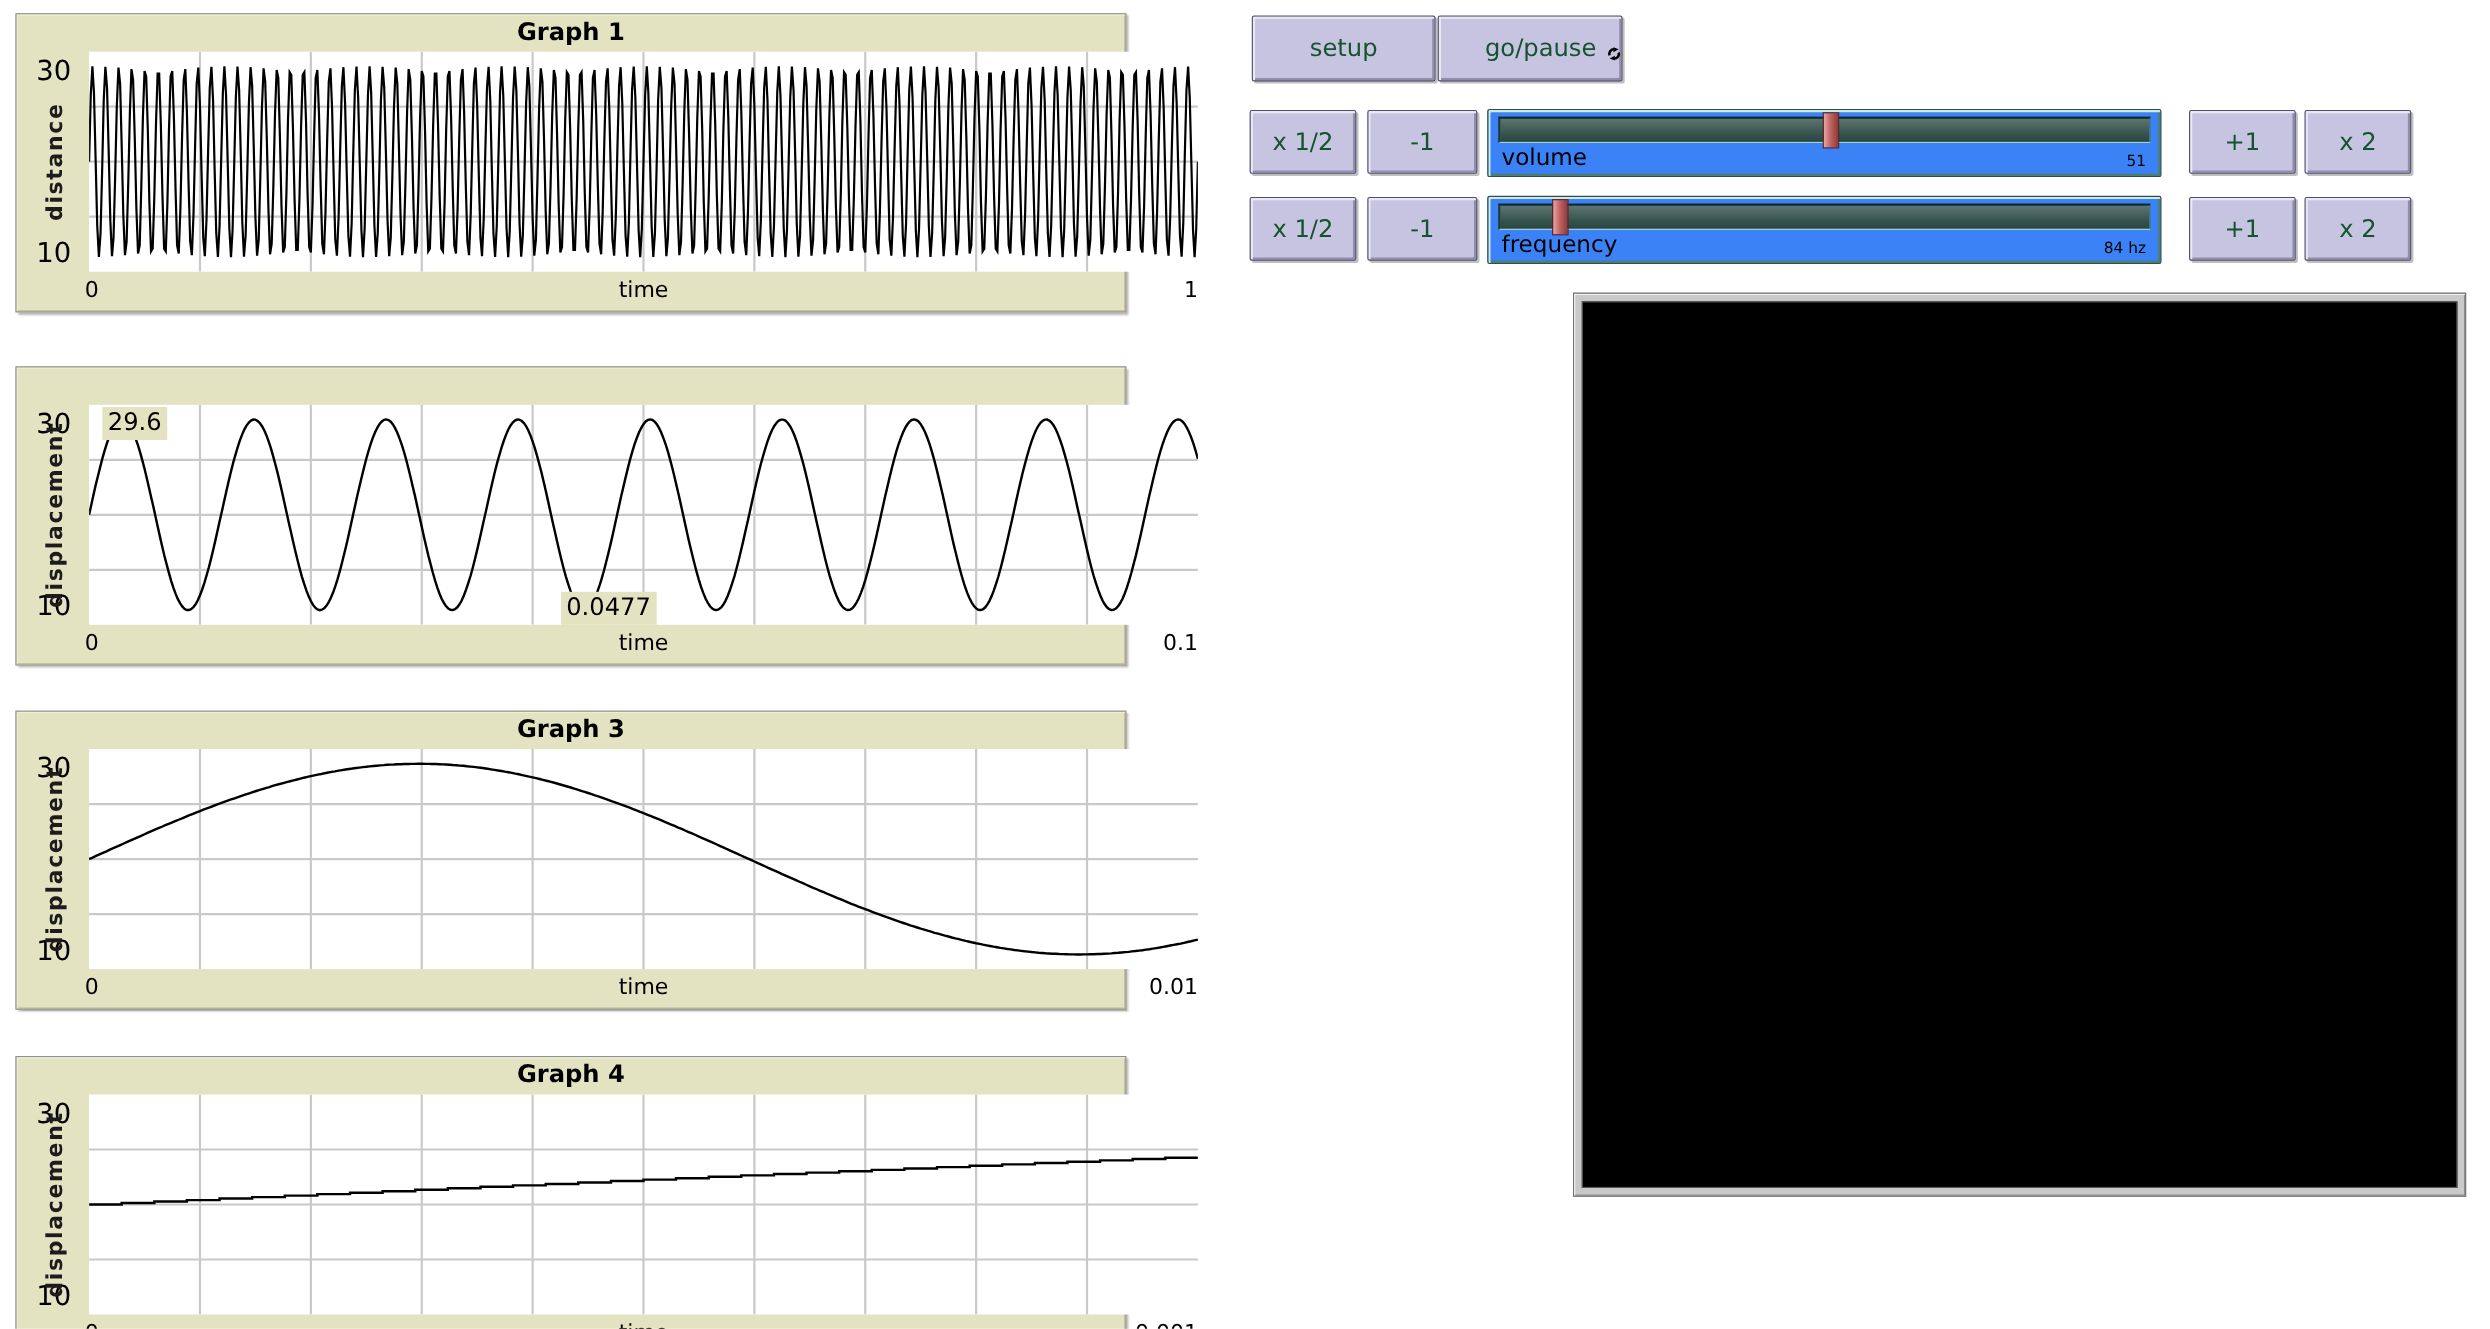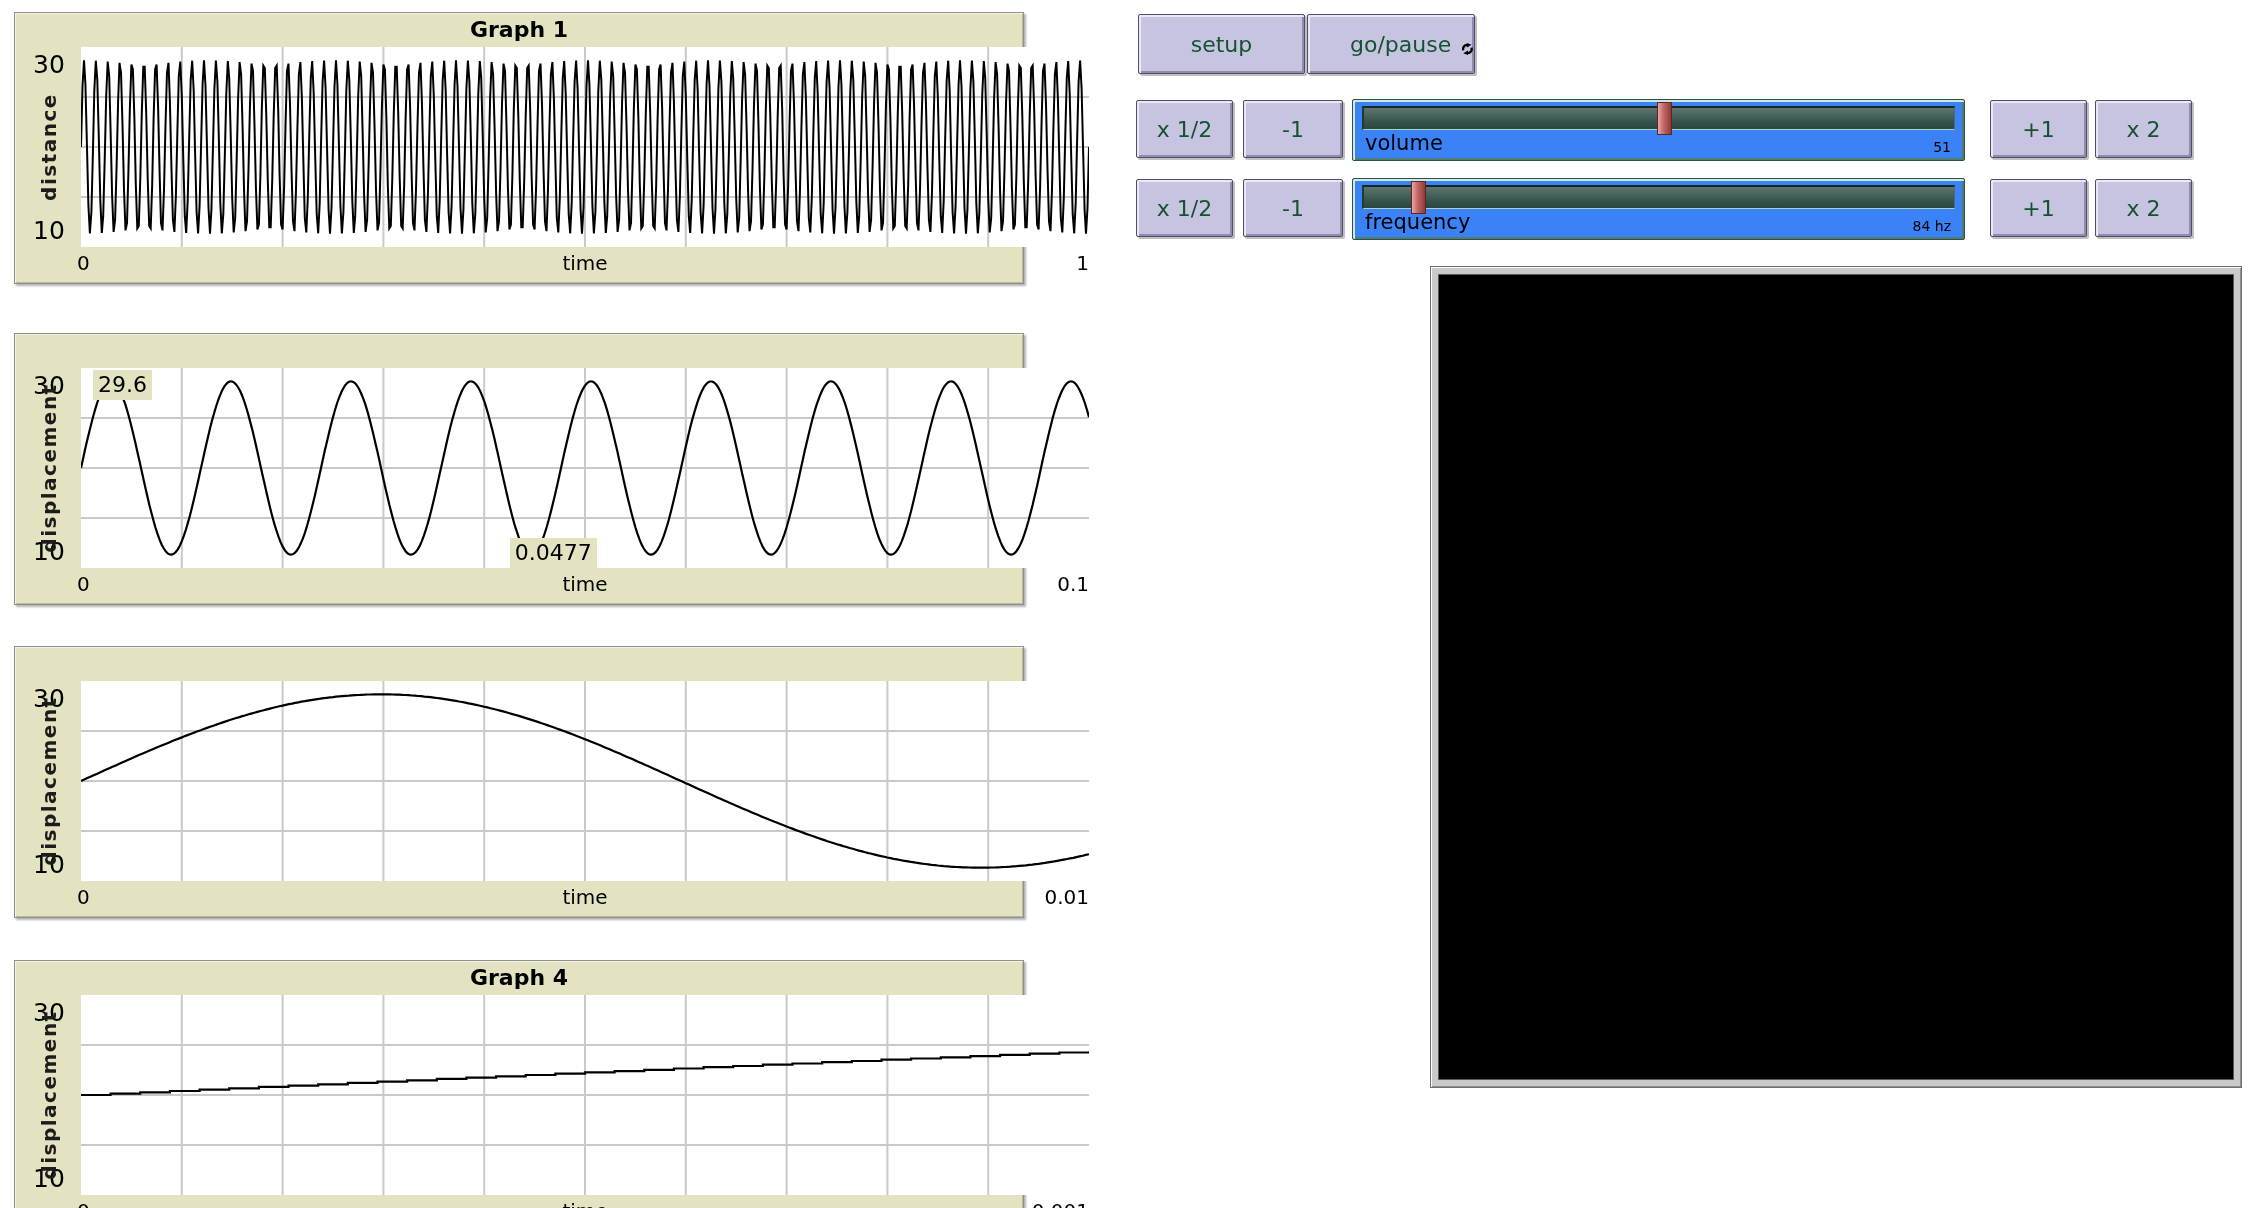--- a/index.html
+++ b/index.html
@@ -121,20 +121,21 @@
     <div class="ytick ytick-top" style="top: 50.6667px;">30</div>
     <div class="ytick ytick-bottom" style="top: 217.333px;">10</div>
     <div class="ylabel">displacement</div>
     <div class="x-min">0</div>
     <div class="x-axis-label">time</div>
     <div class="x-max">0.1</div>
   <div class="annot" style="left: 78px; top: 36px;">29.6</div>
       <div class="annot" style="left: 494.76px; top: 204px;">0.0477</div>
     </div>
     <div class="graph-panel" style="top: 646px;">
+    <div class="plot-title">Graph 3</div>
     <div class="plot-area">
         <svg width="1008" height="200">
           <path d="M100.8,0 V200 M201.6,0 V200 M302.4,0 V200 M403.2,0 V200 M504.0,0 V200 M604.8,0 V200 M705.6,0 V200 M806.4,0 V200 M907.2,0 V200 M0,50.0 H1008 M0,100.0 H1008 M0,150.0 H1008 " stroke="#c9c9c9" stroke-width="2" fill="none"></path>
           <path d="M0.0,100.0 L3.2,98.6 L6.3,97.1 L9.4,95.7 L12.6,94.3 L15.8,92.9 L18.9,91.4 L22.0,90.0 L25.2,88.6 L28.4,87.2 L31.5,85.8 L34.7,84.4 L37.8,83.0 L41.0,81.6 L44.1,80.2 L47.3,78.8 L50.4,77.4 L53.5,76.0 L56.7,74.6 L59.8,73.3 L63.0,71.9 L66.2,70.6 L69.3,69.2 L72.4,67.9 L75.6,66.6 L78.8,65.3 L81.9,64.0 L85.1,62.7 L88.2,61.4 L91.3,60.1 L94.5,58.8 L97.7,57.6 L100.8,56.4 L103.9,55.1 L107.1,53.9 L110.3,52.7 L113.4,51.5 L116.6,50.3 L119.7,49.2 L122.8,48.0 L126.0,46.9 L129.1,45.8 L132.3,44.7 L135.4,43.6 L138.6,42.5 L141.8,41.4 L144.9,40.4 L148.1,39.3 L151.2,38.3 L154.4,37.3 L157.5,36.4 L160.6,35.4 L163.8,34.5 L166.9,33.5 L170.1,32.6 L173.3,31.7 L176.4,30.9 L179.6,30.0 L182.7,29.2 L185.9,28.4 L189.0,27.6 L192.1,26.8 L195.3,26.0 L198.4,25.3 L201.6,24.6 L204.8,23.9 L207.9,23.2 L211.1,22.6 L214.2,21.9 L217.4,21.3 L220.5,20.7 L223.6,20.2 L226.8,19.6 L229.9,19.1 L233.1,18.6 L236.3,18.1 L239.4,17.7 L242.6,17.2 L245.7,16.8 L248.9,16.4 L252.0,16.1 L255.1,15.7 L258.3,15.4 L261.5,15.1 L264.6,14.8 L267.8,14.6 L270.9,14.3 L274.0,14.1 L277.2,14.0 L280.4,13.8 L283.5,13.7 L286.6,13.5 L289.8,13.5 L293.0,13.4 L296.1,13.4 L299.3,13.3 L302.4,13.3 L305.5,13.4 L308.7,13.4 L311.9,13.5 L315.0,13.6 L318.1,13.7 L321.3,13.9 L324.5,14.0 L327.6,14.2 L330.8,14.5 L333.9,14.7 L337.0,15.0 L340.2,15.2 L343.4,15.6 L346.5,15.9 L349.6,16.2 L352.8,16.6 L356.0,17.0 L359.1,17.4 L362.3,17.9 L365.4,18.4 L368.5,18.9 L371.7,19.4 L374.9,19.9 L378.0,20.5 L381.1,21.0 L384.3,21.6 L387.5,22.3 L390.6,22.9 L393.8,23.6 L396.9,24.3 L400.0,25.0 L403.2,25.7 L406.4,26.4 L409.5,27.2 L412.6,28.0 L415.8,28.8 L419.0,29.6 L422.1,30.4 L425.3,31.3 L428.4,32.2 L431.5,33.1 L434.7,34.0 L437.9,34.9 L441.0,35.9 L444.1,36.9 L447.3,37.9 L450.5,38.9 L453.6,39.9 L456.8,40.9 L459.9,42.0 L463.0,43.0 L466.2,44.1 L469.4,45.2 L472.5,46.3 L475.6,47.5 L478.8,48.6 L482.0,49.8 L485.1,50.9 L488.3,52.1 L491.4,53.3 L494.5,54.5 L497.7,55.8 L500.9,57.0 L504.0,58.2 L507.2,59.5 L510.3,60.8 L513.5,62.1 L516.6,63.3 L519.8,64.6 L522.9,66.0 L526.0,67.3 L529.2,68.6 L532.3,69.9 L535.5,71.3 L538.7,72.6 L541.8,74.0 L545.0,75.4 L548.1,76.7 L551.3,78.1 L554.4,79.5 L557.5,80.9 L560.7,82.3 L563.8,83.7 L567.0,85.1 L570.2,86.5 L573.3,87.9 L576.5,89.3 L579.6,90.8 L582.8,92.2 L585.9,93.6 L589.0,95.0 L592.2,96.5 L595.3,97.9 L598.5,99.3 L601.7,100.7 L604.8,102.2 L608.0,103.6 L611.1,105.0 L614.3,106.5 L617.4,107.9 L620.5,109.3 L623.7,110.7 L626.8,112.1 L630.0,113.6 L633.2,115.0 L636.3,116.4 L639.5,117.8 L642.6,119.2 L645.8,120.6 L648.9,121.9 L652.0,123.3 L655.2,124.7 L658.3,126.1 L661.5,127.4 L664.7,128.8 L667.8,130.1 L671.0,131.5 L674.1,132.8 L677.3,134.1 L680.4,135.4 L683.5,136.7 L686.7,138.0 L689.8,139.3 L693.0,140.6 L696.2,141.8 L699.3,143.1 L702.5,144.3 L705.6,145.5 L708.8,146.7 L711.9,147.9 L715.0,149.1 L718.2,150.3 L721.3,151.4 L724.5,152.6 L727.7,153.7 L730.8,154.8 L734.0,155.9 L737.1,157.0 L740.3,158.1 L743.4,159.1 L746.5,160.2 L749.7,161.2 L752.8,162.2 L756.0,163.2 L759.2,164.1 L762.3,165.1 L765.5,166.0 L768.6,167.0 L771.8,167.8 L774.9,168.7 L778.0,169.6 L781.2,170.4 L784.3,171.3 L787.5,172.1 L790.7,172.8 L793.8,173.6 L797.0,174.4 L800.1,175.1 L803.3,175.8 L806.4,176.5 L809.5,177.1 L812.7,177.8 L815.8,178.4 L819.0,179.0 L822.2,179.6 L825.3,180.1 L828.5,180.7 L831.6,181.2 L834.8,181.7 L837.9,182.1 L841.0,182.6 L844.2,183.0 L847.3,183.4 L850.5,183.8 L853.7,184.1 L856.8,184.5 L860.0,184.8 L863.1,185.1 L866.3,185.3 L869.4,185.6 L872.5,185.8 L875.7,186.0 L878.8,186.1 L882.0,186.3 L885.2,186.4 L888.3,186.5 L891.5,186.6 L894.6,186.6 L897.8,186.7 L900.9,186.7 L904.0,186.6 L907.2,186.6 L910.3,186.5 L913.5,186.5 L916.7,186.3 L919.8,186.2 L923.0,186.0 L926.1,185.9 L929.3,185.7 L932.4,185.4 L935.5,185.2 L938.7,184.9 L941.8,184.6 L945.0,184.3 L948.2,183.9 L951.3,183.6 L954.5,183.2 L957.6,182.8 L960.8,182.3 L963.9,181.9 L967.0,181.4 L970.2,180.9 L973.3,180.4 L976.5,179.8 L979.7,179.2 L982.8,178.6 L986.0,178.0 L989.1,177.4 L992.3,176.8 L995.4,176.1 L998.5,175.4 L1001.7,174.7 L1004.8,173.9 L1008.0,173.2" stroke="#000000" stroke-width="2.2" fill="none"></path>
         </svg>
       </div>
     <div class="ytick ytick-top" style="top: 50.6667px;">30</div>
     <div class="ytick ytick-bottom" style="top: 217.333px;">10</div>
     <div class="ylabel">displacement</div>
     <div class="x-min">0</div>

